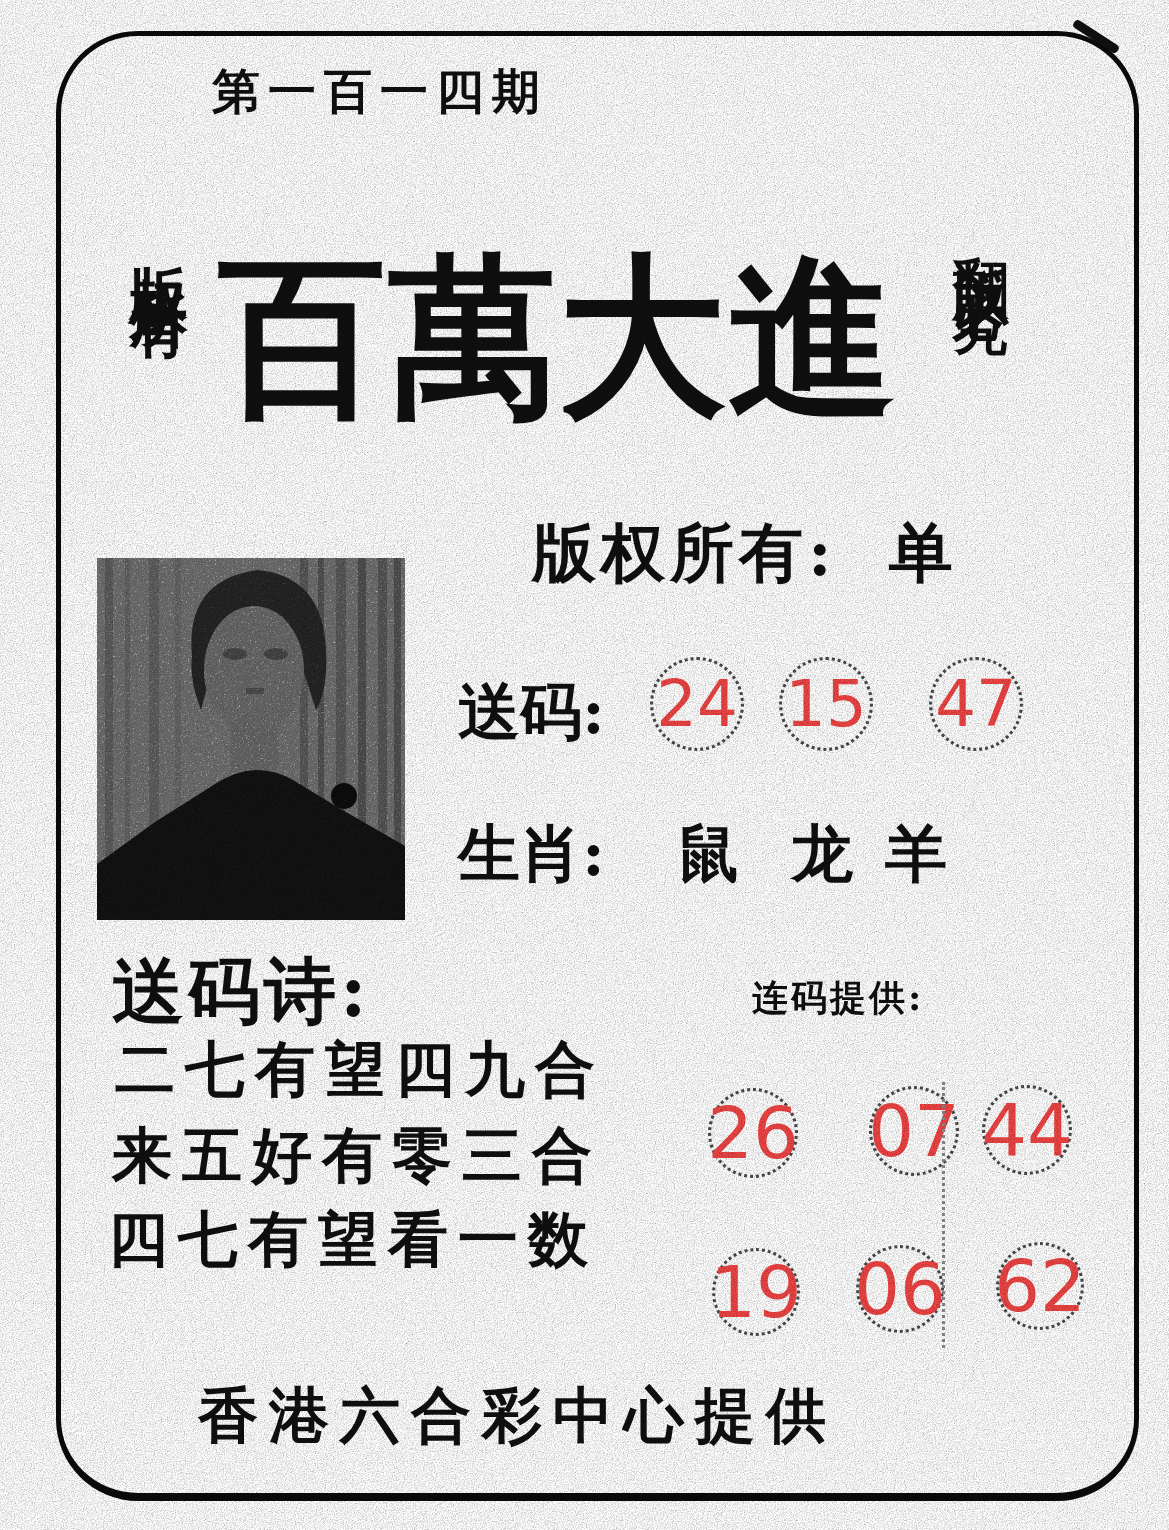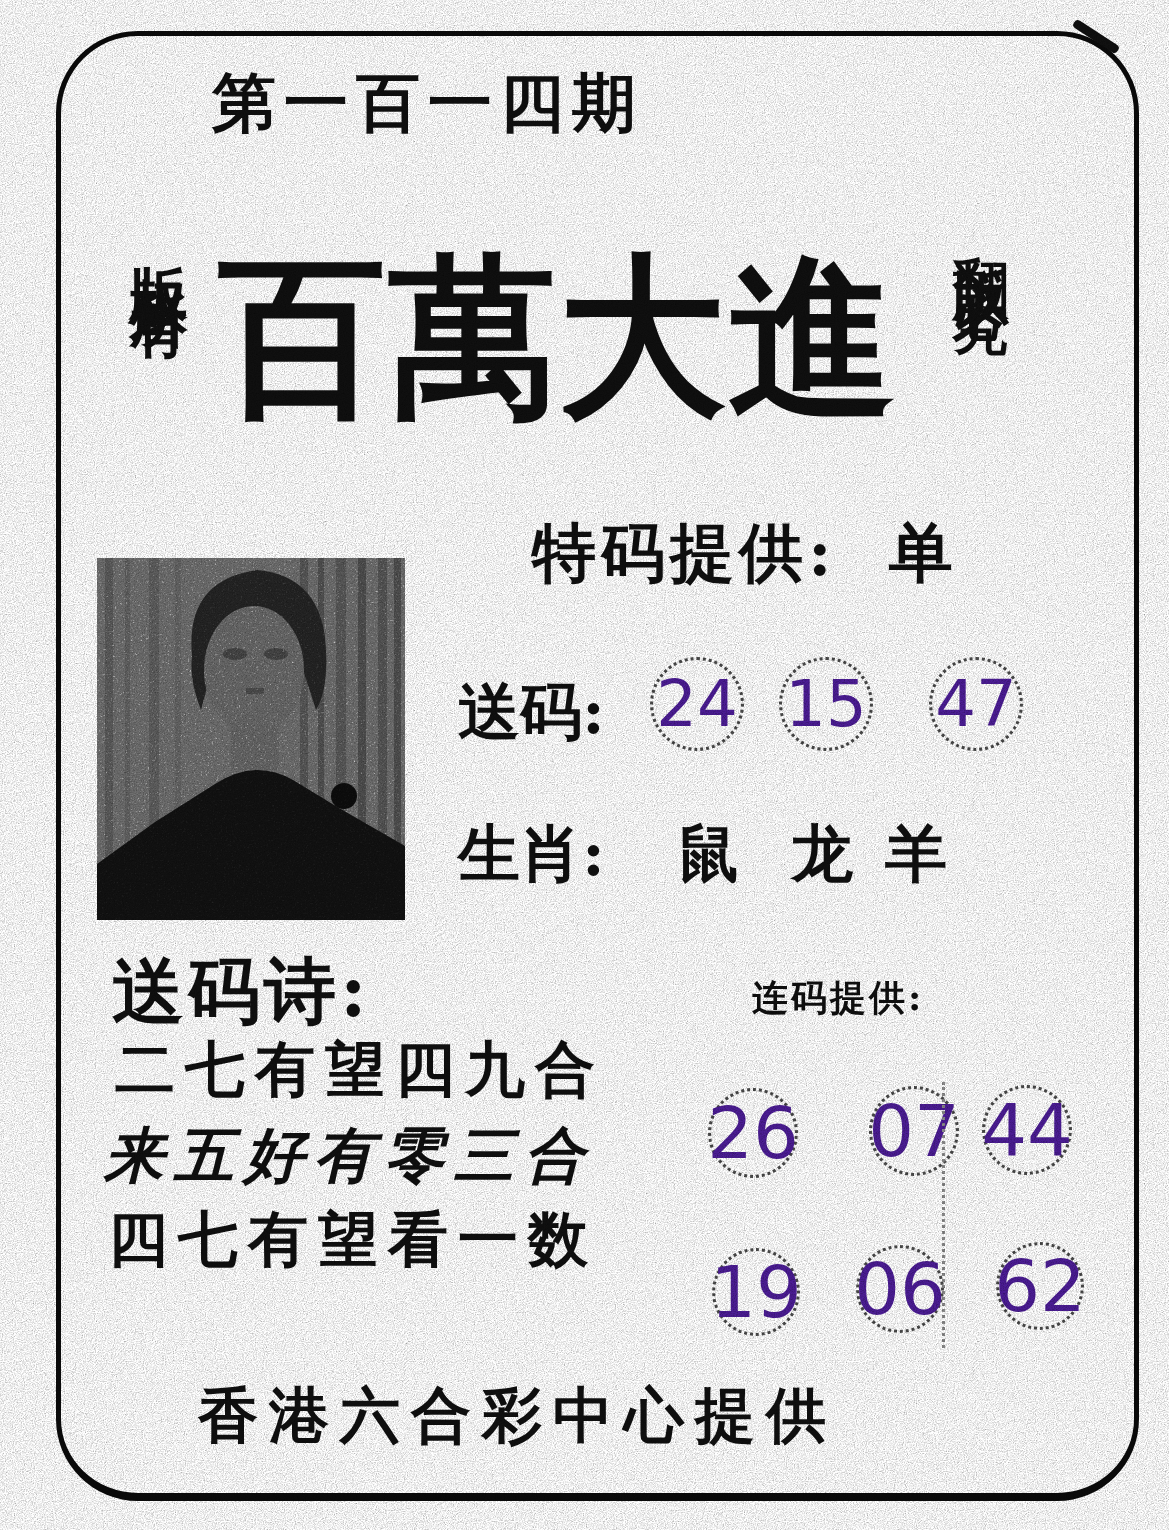--- a/index.html
+++ b/index.html
@@ -10,21 +10,21 @@
   .frame {
     left:56px; top:31px; width:1083px; height:1470px;
     border:5px solid #0b0b0b; border-bottom-width:8px; border-radius:82px;
   }
   .scan-artifact {
     left:1070px; top:32px; width:52px; height:9px; background:#111;
     transform:rotate(33deg); border-radius:4px;
   }
 
   .issue {
-    left:212px; top:60px; font-size:64px; font-weight:700; letter-spacing:8px;
+    left:212px; top:60px; font-size:48px; font-weight:700; letter-spacing:8px;
     white-space:nowrap;
   }
 
   .vert { writing-mode:vertical-rl; text-orientation:upright; font-weight:700; white-space:nowrap; }
   .vert.left  { left:120px; top:220px; font-size:58px; letter-spacing:12px; }
   .vert.right { left:944px; top:210px; font-size:56px; letter-spacing:14px; }
 
   .title {
     left:218px; top:232px; width:710px; font-size:168px; font-weight:900;
     letter-spacing:2px; line-height:1.25; white-space:nowrap;
@@ -40,29 +40,29 @@
   .gift-label   { left:458px; top:670px; }
   .gift-circles { left:650px; top:657px; display:flex; gap:35px; }
   .zodiac-label { left:458px; top:812px; }
   .zodiac-vals  { left:677px; top:812px; display:flex; font-size:62px; font-weight:700; white-space:nowrap; }
   .zodiac-vals .z2 { margin-left:52px; }
   .zodiac-vals .z3 { margin-left:32px; }
 
   .num-circle {
     border:3px dotted #4a4a4a; border-radius:50%;
     display:flex; align-items:center; justify-content:center;
-    font-family:"DejaVu Sans", sans-serif; font-weight:400; color:#4c1d95;
+    font-family:"DejaVu Sans", sans-serif; font-weight:400; color:#ef4444;
   }
   .gift-circles .num-circle { width:94px; height:94px; font-size:64px; }
   .gift-circles .g3 { margin-left:21px; }
 
   .poem-label { left:112px; top:944px; font-size:72px; font-weight:700; letter-spacing:4px; white-space:nowrap; }
   .poem-line  { font-size:60px; font-weight:600; letter-spacing:10px; white-space:nowrap; }
   .pl1 { left:115px; top:1030px; }
-  .pl2 { left:104px; top:1116px;font-style:italic; }
+  .pl2 { left:112px; top:1116px; }
   .pl3 { left:108px; top:1200px; }
 
   .linked-label { left:752px; top:956px; font-size:36px; font-weight:700; letter-spacing:3px; white-space:nowrap;margin-top:18px; }
   .lc { font-size:72px; }
   .c26 { left:708px; top:1088px; width:90px; height:90px; }
   .c07 { left:835px; top:1086px; width:90px; height:90px;margin-left:34px; }
   .c44 { left:982px; top:1085px; width:90px; height:90px; }
   .c19 { left:712px; top:1248px; width:88px; height:88px; }
   .c06 { left:856px; top:1245px; width:88px; height:88px; }
   .c37 { left:996px; top:1242px; width:88px; height:88px; }
@@ -81,21 +81,21 @@
   <div class="abs frame"></div>
   <div class="abs scan-artifact"></div>
 
   <div class="abs issue">第一百一四期</div>
 
   <div class="abs vert left">版权所有</div>
   <h1 class="abs title">百萬大進</h1>
   <div class="abs vert right">翻版必究</div>
 
   <div class="abs special">
-    <span>特码提供:</span><span class="val">单</span>
+    <span>版权所有:</span><span class="val">单</span>
   </div>
 
   <div class="abs photo">
     <svg width="308" height="362" viewBox="0 0 308 362">
       <defs>
         <filter id="grainF" x="0" y="0" width="100%" height="100%">
           <feTurbulence type="fractalNoise" baseFrequency="0.55" numOctaves="3" stitchTiles="stitch" result="t"></feTurbulence>
           <feColorMatrix in="t" type="matrix" values="0 0 0 0 0  0 0 0 0 0  0 0 0 0 0  1.3 1.3 1.3 0 -0.75"></feColorMatrix>
         </filter>
       </defs>

